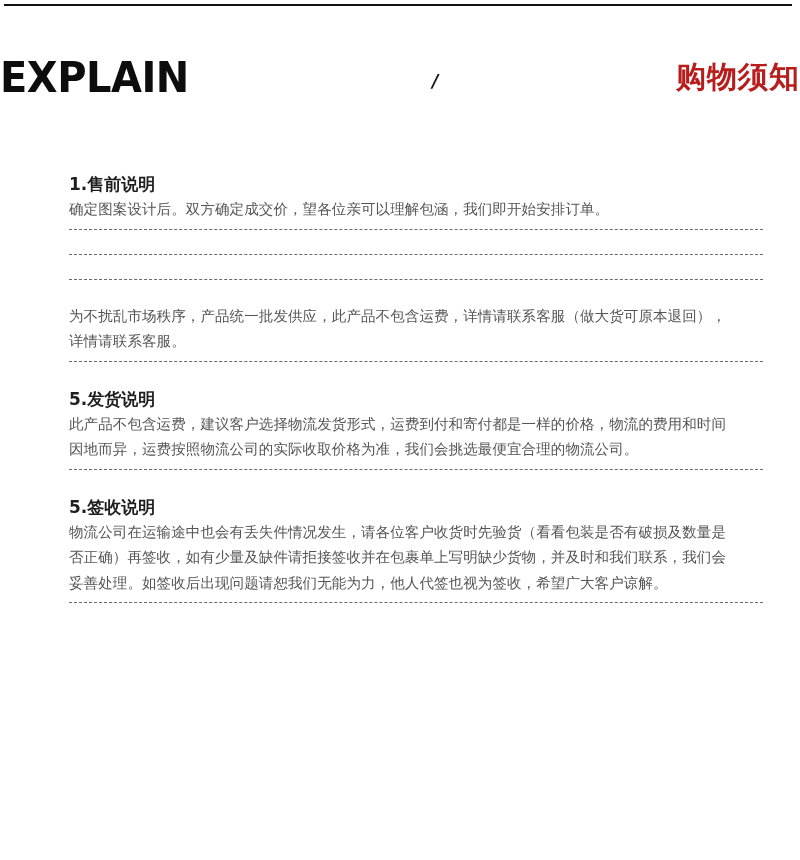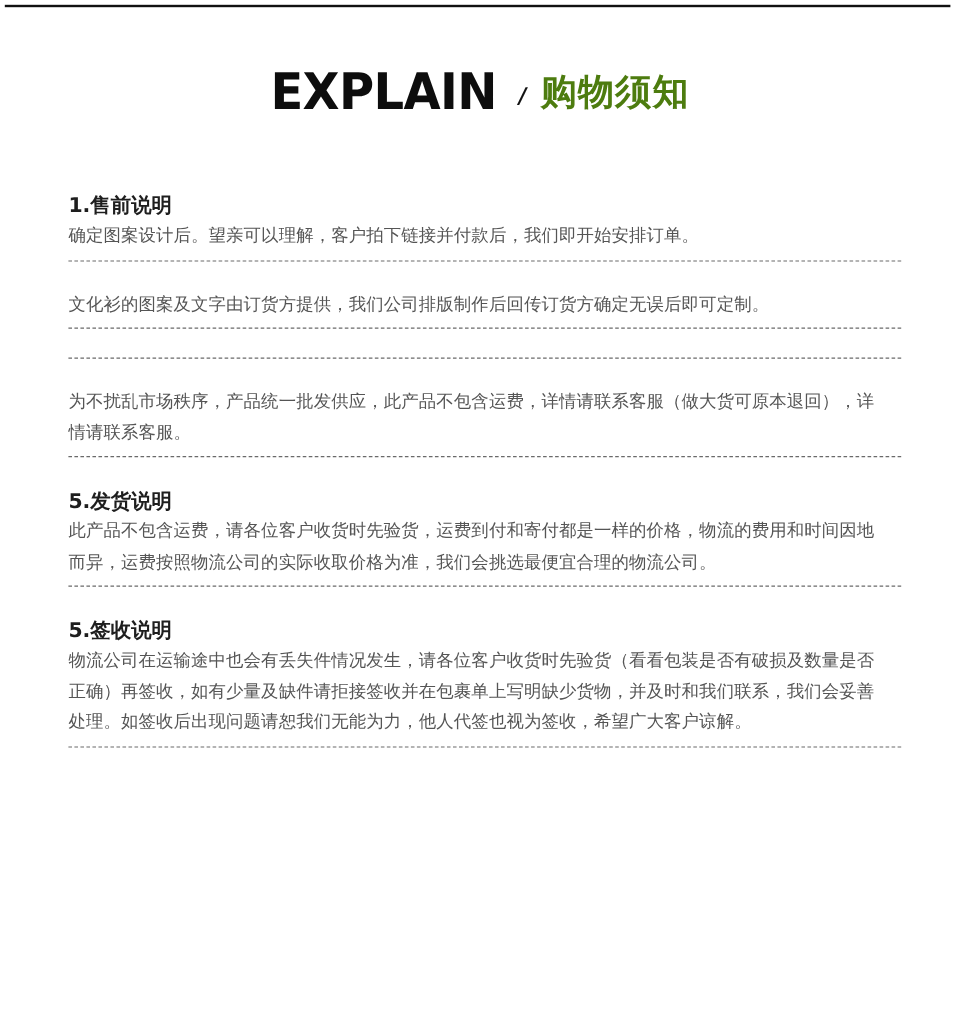--- a/index.html
+++ b/index.html
@@ -22,21 +22,21 @@
       height: 2px;
       background: #111111;
     }
     .title-wrap {
       position: absolute;
       top: 52px;
       left: 0;
       width: 800px;
       height: 50px;
       display: flex;
-      justify-content: center;
+      justify-content: space-between;
       align-items: center;
     }
     .title-en {
       font-family: "DejaVu Sans", "Liberation Sans", sans-serif;
       font-weight: bold;
       font-size: 40px;
       letter-spacing: -0.5px;
       color: #0d0d0d;
       transform: scaleY(1.05);
     }
@@ -44,31 +44,31 @@
       font-family: "DejaVu Sans", "Liberation Sans", sans-serif;
       font-size: 18px;
       font-weight: bold;
       color: #111;
       margin: 6px 12px 0 18px;
       transform: skewX(-10deg);
     }
     .title-cn {
       font-weight: bold;
       font-size: 30px;
-      color: #4d7c0f;
+      color: #b91c1c;
       letter-spacing: 1px;
     }
     .sections {
       position: absolute;
       left: 53px;
       top: 155px;
       width: 695px;
     }
     .section {
-      margin: 4px;
+      margin: 16px;
     }
     .section-title {
       font-weight: bold;
       font-size: 17px;
       color: #1e1e1e;
       line-height: 26px;
       height: 26px;
       margin: 0;
     }
     .section-body {
@@ -95,41 +95,40 @@
 <div class="title-wrap">
   <span class="title-en">EXPLAIN</span>
   <span class="title-sep">/</span>
   <span class="title-cn">购物须知</span>
 </div>
 
 <div class="sections">
 
   <div class="section">
     <h3 class="section-title">1.售前说明</h3>
-    <p class="section-body">确定图案设计后。望亲可以理解，客户拍下链接并付款后，我们即开始安排订单。</p>
+    <p class="section-body">确定图案设计后。双方确定成交价，望各位亲可以理解包涵，我们即开始安排订单。</p>
     <div class="dash"></div>
   </div>
 
   <div class="section">
-    <p class="section-body">文化衫的图案及文字由订货方提供，我们公司排版制作后回传订货方确定无误后即可定制。</p>
     <div class="dash"></div>
   </div>
 
   <div class="section">
     <div class="dash"></div>
   </div>
 
   <div class="section">
     <p class="section-body">为不扰乱市场秩序，产品统一批发供应，此产品不包含运费，详情请联系客服（做大货可原本退回），详情请联系客服。</p>
     <div class="dash"></div>
   </div>
 
   <div class="section">
     <h3 class="section-title">5.发货说明</h3>
-    <p class="section-body">此产品不包含运费，请各位客户收货时先验货，运费到付和寄付都是一样的价格，物流的费用和时间因地而异，运费按照物流公司的实际收取价格为准，我们会挑选最便宜合理的物流公司。</p>
+    <p class="section-body">此产品不包含运费，建议客户选择物流发货形式，运费到付和寄付都是一样的价格，物流的费用和时间因地而异，运费按照物流公司的实际收取价格为准，我们会挑选最便宜合理的物流公司。</p>
     <div class="dash"></div>
   </div>
 
   <div class="section">
     <h3 class="section-title">5.签收说明</h3>
     <p class="section-body">物流公司在运输途中也会有丢失件情况发生，请各位客户收货时先验货（看看包装是否有破损及数量是否正确）再签收，如有少量及缺件请拒接签收并在包裹单上写明缺少货物，并及时和我们联系，我们会妥善处理。如签收后出现问题请恕我们无能为力，他人代签也视为签收，希望广大客户谅解。</p>
     <div class="dash"></div>
   </div>
 
 

